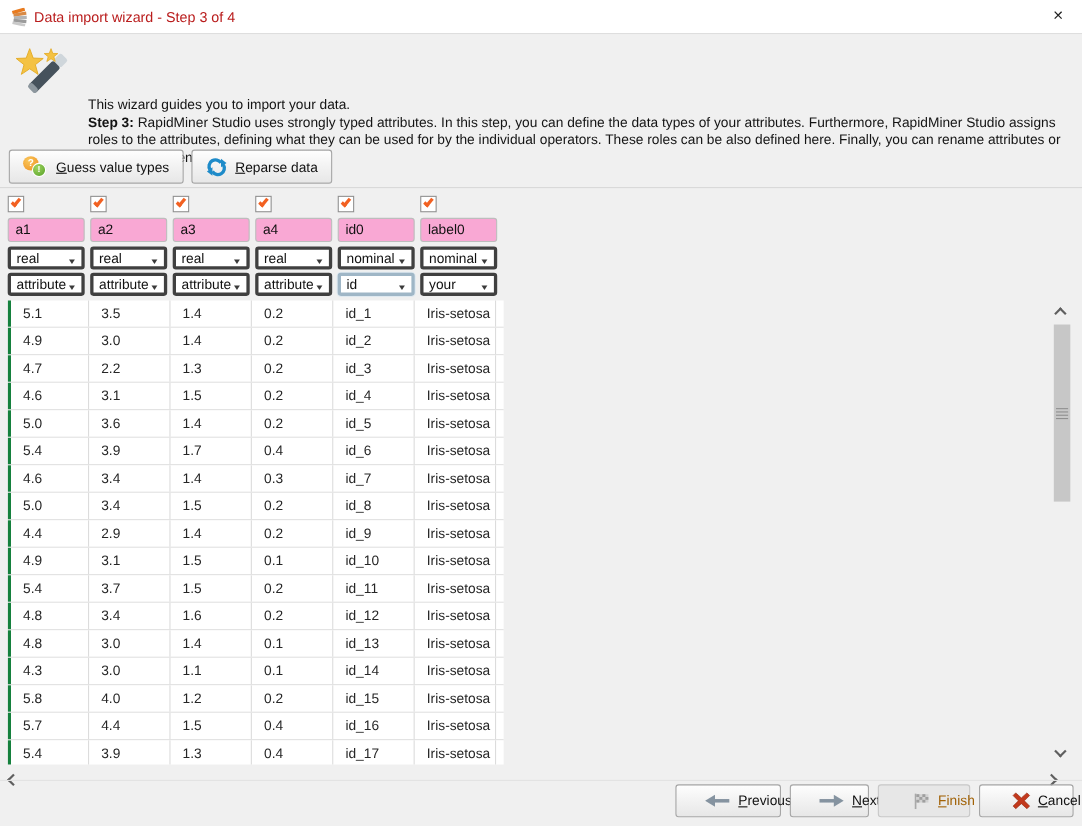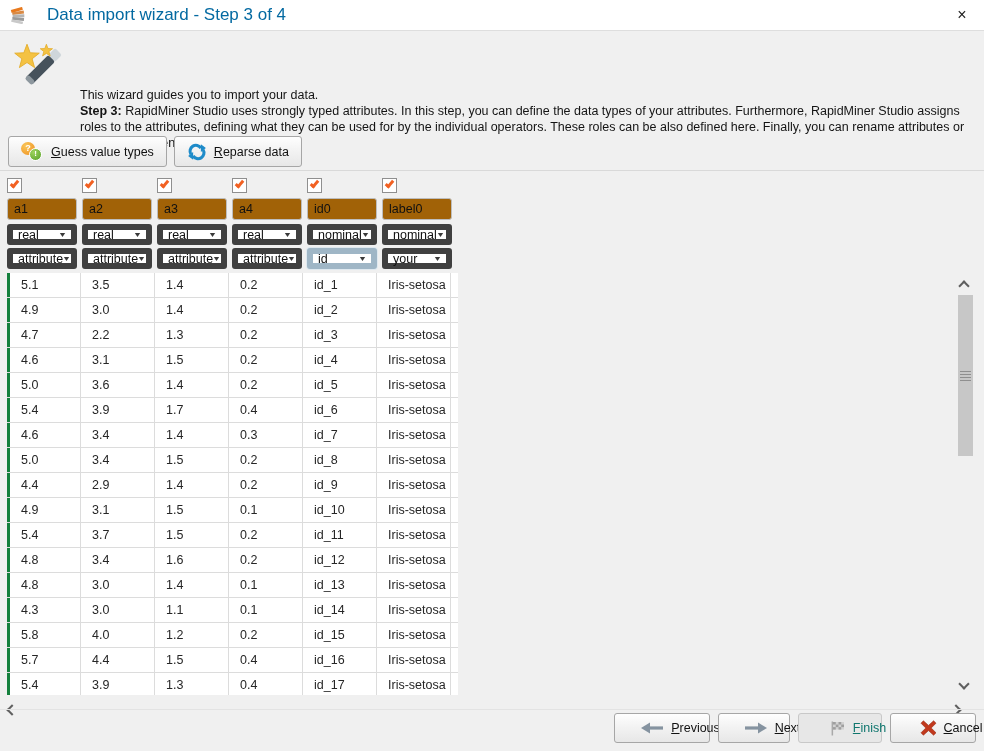--- a/index.html
+++ b/index.html
@@ -7,36 +7,36 @@
   .dialog {
     position:relative; width:984px; height:751px; background:#f0f0f0;
     font-family:"Liberation Sans", sans-serif; color:#1a1a1a; overflow:hidden;
   }
   
   .titlebar {
     position:absolute; top:0; left:0; right:0; height:31px; background:#ffffff;
     border-bottom:1px solid #dedede; display:flex; align-items:center; padding:0 9px;
   }
   .app-icon { width:20px; height:17px; display:inline-block; }
-  .win-title { font-size:17px; margin-left:18px; color:#0369a1; }
+  .win-title { font-size:13px; margin-left:2px; color:#b91c1c; }
   .close-btn { margin-left:auto; width:26px; text-align:center; font-size:16px; color:#222; line-height:30px; }
   
   .wand-wrap { position:absolute; left:13px; top:41px; width:56px; height:56px; }
   .intro-text { position:absolute; left:80px; top:47px; width:894px; font-size:12.5px; line-height:16px; color:#141414;margin-top:40px; }
   .intro-text b { font-weight:bold; }
   
   .toolbar { position:absolute; left:8px; top:136px; display:flex; gap:7px; }
   .btn {
     display:inline-flex; align-items:center; gap:7px; height:31px; padding:0 12px;
     background:linear-gradient(180deg,#fefefe 0%,#f3f3f3 45%,#e7e7e7 100%);
     border:1px solid #a6a6a6; border-radius:3px; font-size:12.5px; color:#111;
     font-family:inherit; cursor:default; white-space:nowrap;
   }
   .btn u { text-decoration:underline; }
-  .btn.disabled { background:#e7e7e7; border-color:#c8c8c8; color:#0f766e; }
+  .btn.disabled { background:#e7e7e7; border-color:#c8c8c8; color:#a16207; }
   
   .guess-ic { position:relative; width:23px; height:20px; flex:0 0 auto; }
   .bub-q {
     position:absolute; left:0; top:0; width:14px; height:13px; border-radius:50%;
     background:radial-gradient(circle at 35% 30%, #f9c65a, #ee8d1d);
     color:#fff; font-size:9px; font-weight:bold; text-align:center; line-height:13px;
   }
   .bub-e {
     position:absolute; left:8px; top:6px; width:13px; height:13px; border-radius:50%;
     background:radial-gradient(circle at 35% 30%, #9ed45e, #57a028); border:1.5px solid #fff;
@@ -45,26 +45,26 @@
   
   .sep { position:absolute; left:0; right:0; top:170px; height:1px; background:#d9d9d9; }
   .footer-sep { position:absolute; left:0; right:0; bottom:41px; height:1px; background:#e3e3e3; }
   
   .header-grid { position:absolute; left:7px; top:178px; display:flex; gap:5px; }
   .hcol { width:70px; display:flex; flex-direction:column; }
   .cbx { width:15px; height:15px; background:#fff; border:1px solid #8f8f8f; position:relative; margin-bottom:5px; }
   .check { position:absolute; left:4px; top:0px; width:5px; height:9px;
            border-right:3px solid #f26122; border-bottom:3px solid #f26122; transform:rotate(40deg); }
   .colname {
-    width:70px; height:22px; border:1px solid #bdbdbd; border-radius:3px; background:#a16207;
+    width:70px; height:22px; border:1px solid #bdbdbd; border-radius:3px; background:#f9a8d4;
     font-family:inherit; font-size:12.5px; color:#111; padding:0 6px; margin-bottom:4px;
   }
   .combo {
-    height:21px; border:6px solid #404040; border-radius:3px; background:#fff;
-    display:flex; align-items:center; justify-content:space-between; padding:0 5px;
+    height:21px; border:3px solid #404040; border-radius:3px; background:#fff;
+    display:flex; align-items:flex-end; justify-content:space-between; padding:0 5px;
     font-size:12.5px; color:#111; margin-bottom:3px;
   }
   .combo .arrow { font-size:7px; color:#3a3a3a; transform:scaleX(1.3); }
   .combo.focused { border-color:#9fb6c6; box-shadow:0 0 0 1px #dfe9f0; }
   
   .data-grid { position:absolute; left:7px; top:273px; width:451px; height:422px; overflow:hidden; }
   .drow { display:flex; height:25px; background:#fff; border-bottom:1px solid #dcdcdc; }
   .dcell { width:74px; border-right:1px solid #dcdcdc; padding-left:11px; font-size:12.5px;
            color:#262626; display:flex; align-items:center; }
   .dcell:first-child { border-left:3px solid #15803d; }

